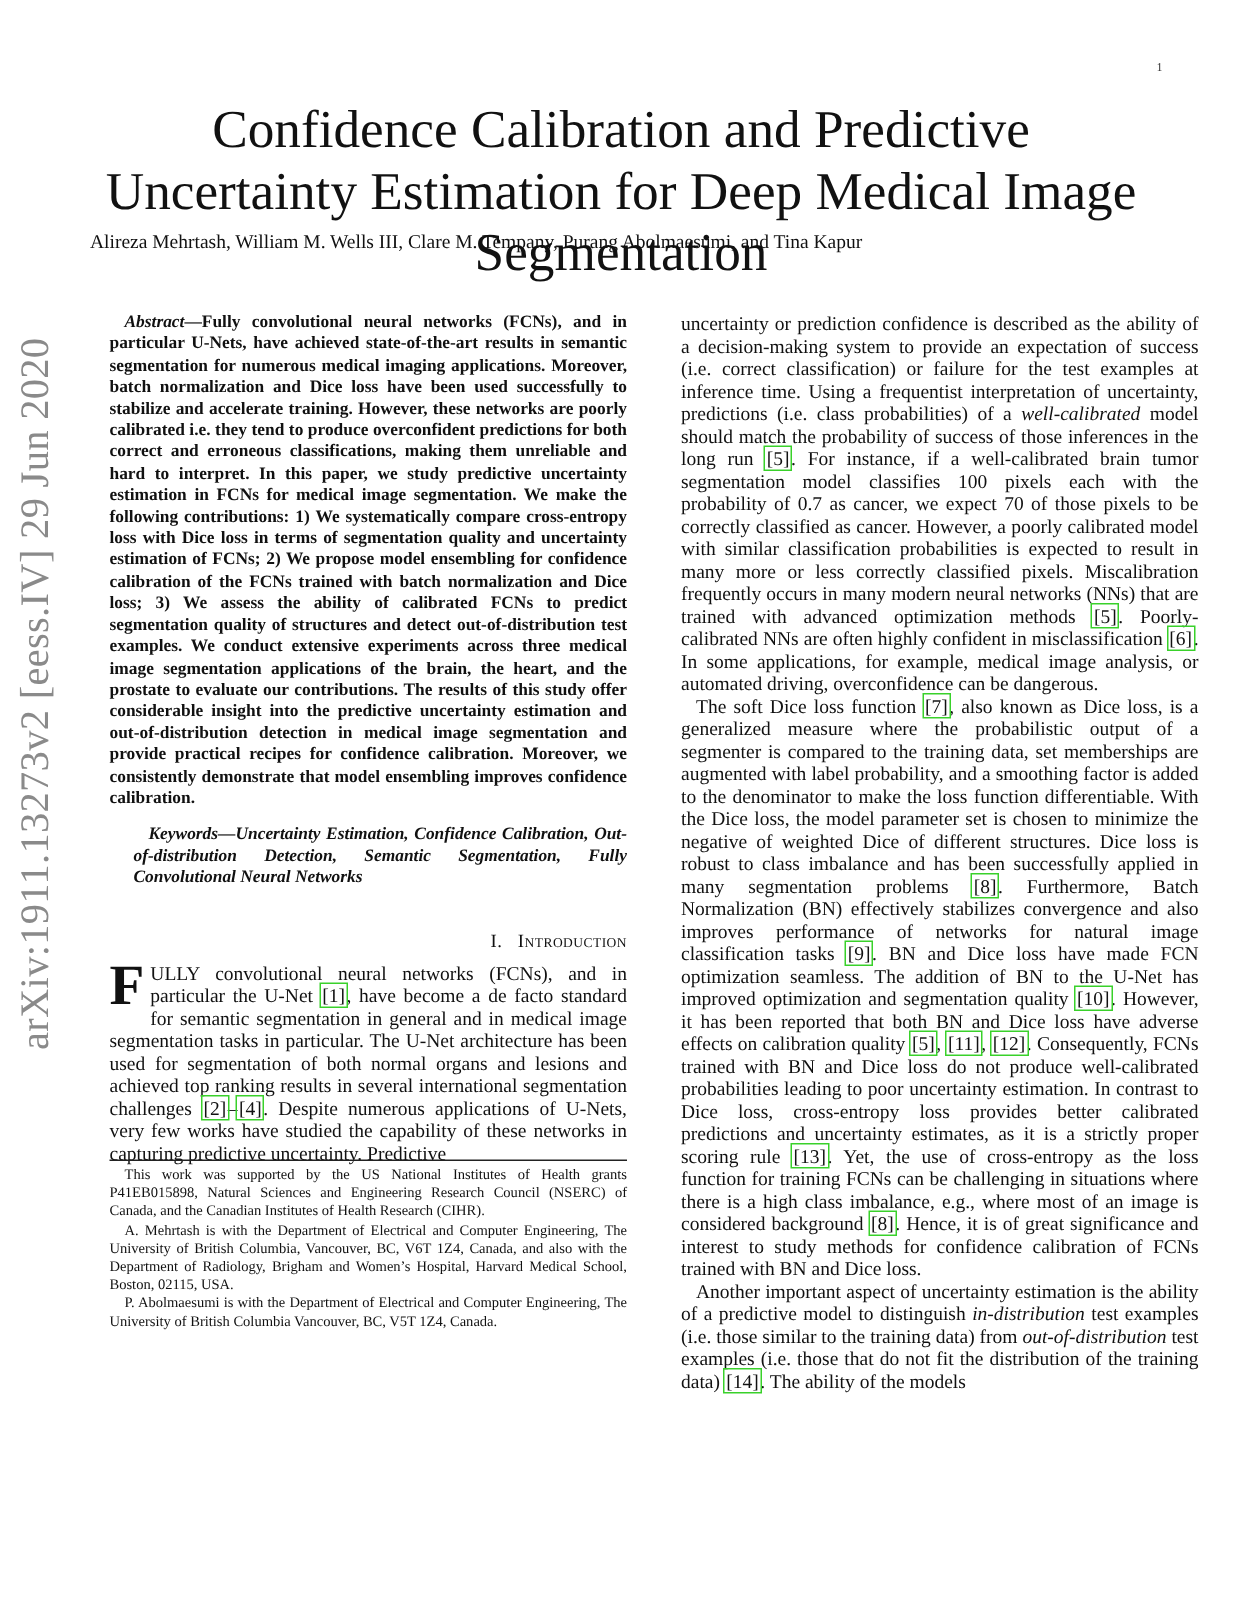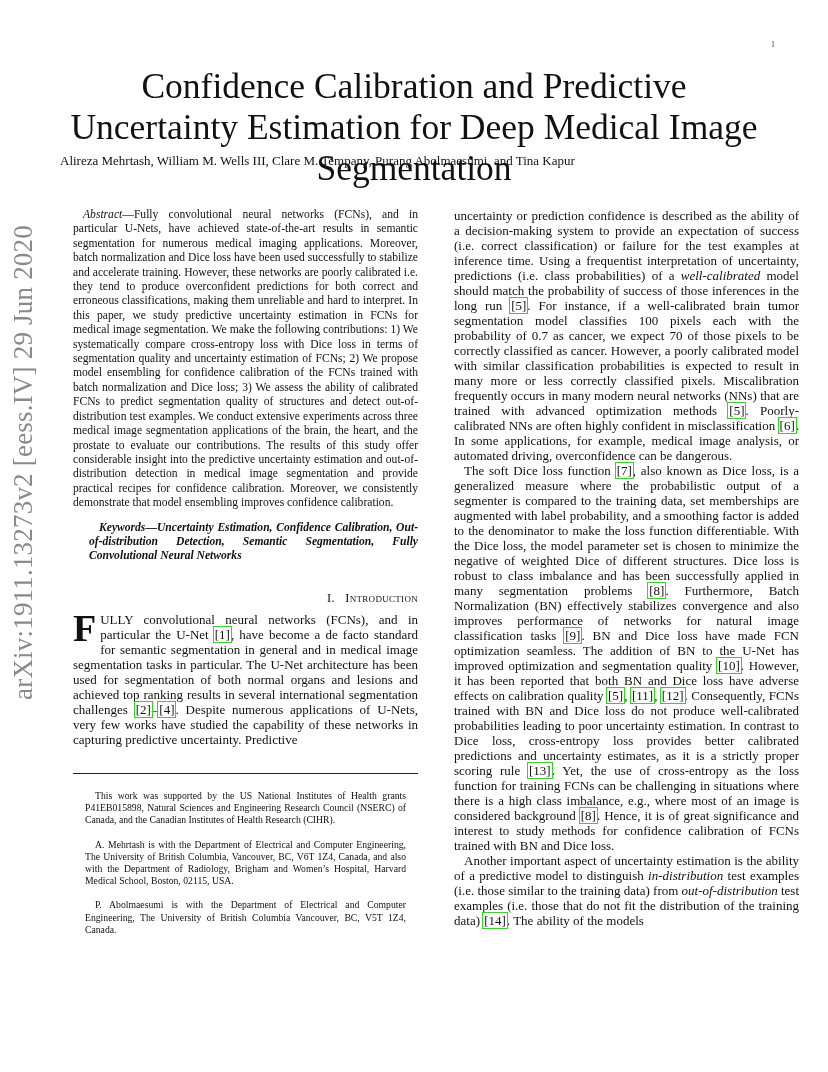--- a/index.html
+++ b/index.html
@@ -10,34 +10,34 @@
                 transform-origin: 0 0; transform: rotate(-90deg);
                 font-size: 27px; color: #8a8a8a; white-space: nowrap; letter-spacing: 0.2px; }
   .title { position: absolute; left: 60px; top: 66px; width: 708px; text-align: center;
            font-size: 35.5px; line-height: 41px; color: #111; }
   .authors { position: absolute; left: 60px; top: 153px; width: 708px; text-align: left;
              font-size: 13px; }
   .col { position: absolute; top: 208px; width: 345px; font-size: 13px; line-height: 15px;
          text-align: justify; hyphens: auto; }
   .col-left { left: 73px; }
   .col-right { left: 454px; }
-  .abstract { font-weight: normal; font-size: 11.6px; line-height: 14.4px; text-indent: 10px; margin: 0; }
+  .abstract { font-weight: bold; font-size: 11.6px; line-height: 14.4px; text-indent: 10px; margin: 0; }
   .abstract .lbl { font-style: italic; }
   .keywords { font-weight: bold; font-style: italic; font-size: 11.6px; line-height: 14.4px;
               text-indent: 10px; margin: 10px 0 0 16px; }
   .section-head { text-align: right; font-size: 12.5px; margin: 27px 0 6px 0; letter-spacing: 0.3px; }
   .section-head .sc { font-variant: small-caps; }
   p.body { margin: 0; text-indent: 10px; }
   p.first { text-indent: 0; }
   .dropcap { float: left; font-size: 38px; line-height: 30px; font-weight: bold; margin: 1px 4px 0 0; }
   .cite { outline: 1px solid #39d12a; outline-offset: 0; padding: 0 1px; }
   .footnote-rule { position: absolute; left: 73px; top: 773px; width: 345px; height: 1px; background: #222; }
   .footnotes { position: absolute; left: 73px; top: 778px; width: 345px; font-size: 9.7px; line-height: 12.2px;
                text-align: justify; }
-  .footnotes p { margin: 12px; text-indent: 10px; }
+  .footnotes p { margin: 0; text-indent: 10px; }
   em { font-style: italic; }
 </style>
 </head>
 <body>
 
 <div class="page-num">1</div>
 
 <div class="side-stamp">arXiv:1911.13273v2  [eess.IV]  29 Jun 2020</div>
 
 <h1 class="title" style="margin:0;font-weight:normal;">Confidence Calibration and Predictive Uncertainty Estimation for Deep Medical Image Segmentation</h1>

